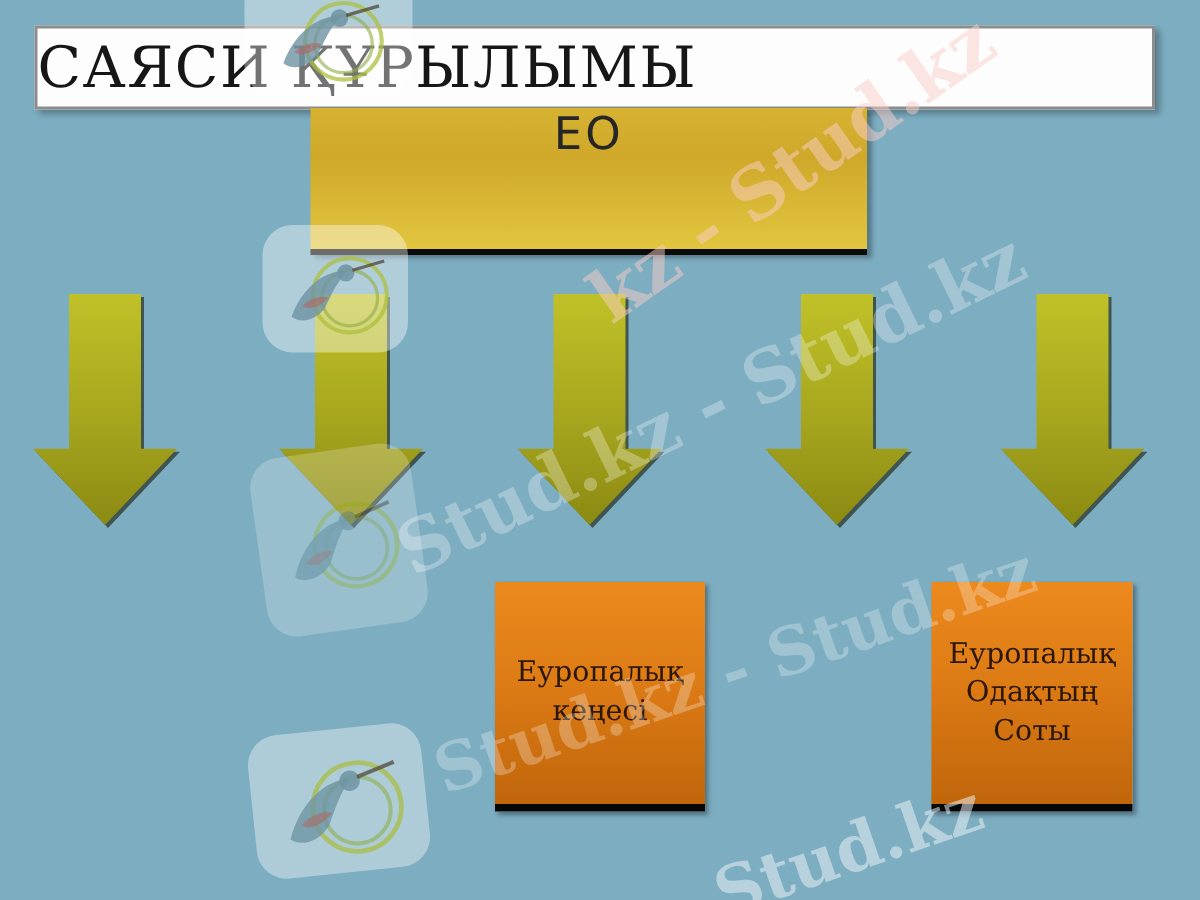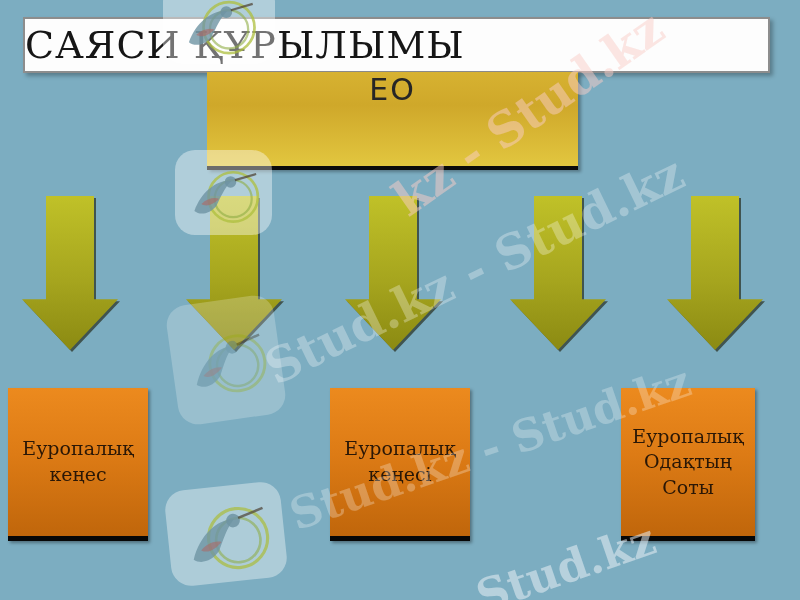--- a/index.html
+++ b/index.html
@@ -93,23 +93,20 @@
   <div class="arrow" style="left:345px">
       <div class="shape"></div>
     </div>
   <div class="arrow" style="left:510px">
       <div class="shape"></div>
     </div>
   <div class="arrow" style="left:667px">
       <div class="shape"></div>
     </div>
 
-  <div class="branch" style="left:8px;width:140px">
-    <span class="t">Еуропалық кеңес</span>
-  </div>
   <div class="branch" style="left:330px;width:140px">
     <span class="t">Еуропалық кеңесі</span>
   </div>
   <div class="branch" style="left:621px;width:134px">
     <span class="t">Еуропалық Одақтың Соты</span>
   </div>
 
   <div class="wmtext wm1">kz - Stud.kz</div>
   <div class="wmtext wm2">Stud.kz - Stud.kz</div>
   <div class="wmtext wm3">Stud.kz - Stud.kz</div>

